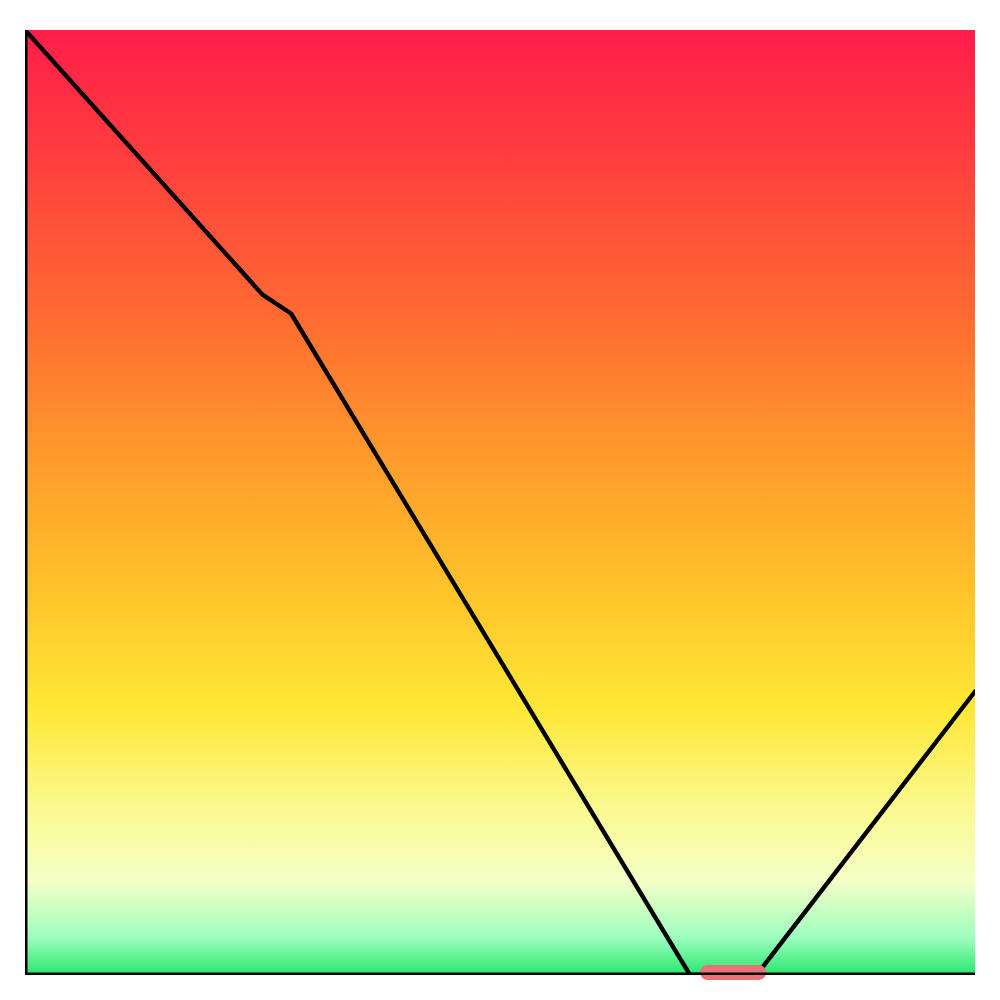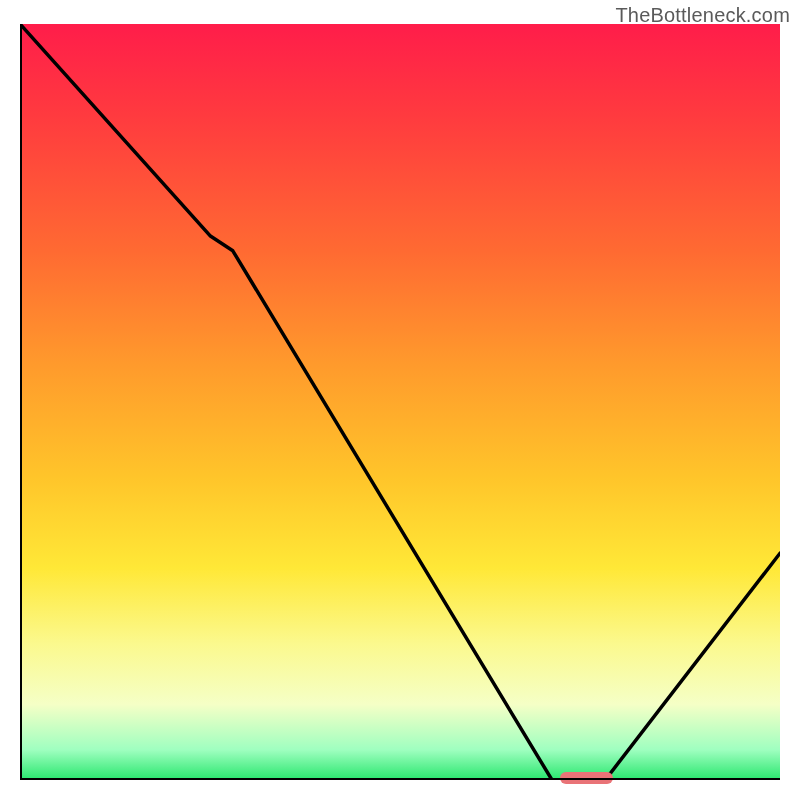--- a/index.html
+++ b/index.html
@@ -75,21 +75,20 @@
     position: absolute;
     background: #e97377;
     border-radius: 8px;
   }
 </style>
 </head>
 <body>
 
 <div class="chart-wrap">
 
-  <div class="watermark">TheBottleneck.com</div>
 
   <div class="plot-area">
     <div class="grad-bg"></div>
 
     <svg class="curve-svg" viewBox="0 0 760 756" preserveAspectRatio="none">
       <path id="curve-path" d="M0.0 0.0 L190.0 211.7 L212.8 226.8 L532.0 756.0 L585.2 756.0 L760.0 529.2" fill="none" stroke="#000" stroke-width="3.5" stroke-linecap="round" stroke-linejoin="round"></path>
     </svg>
 
     <div class="minimum-marker" id="min-marker" style="left: 539.6px; width: 53.2px; height: 12px; bottom: -4px;"></div>
   </div>

